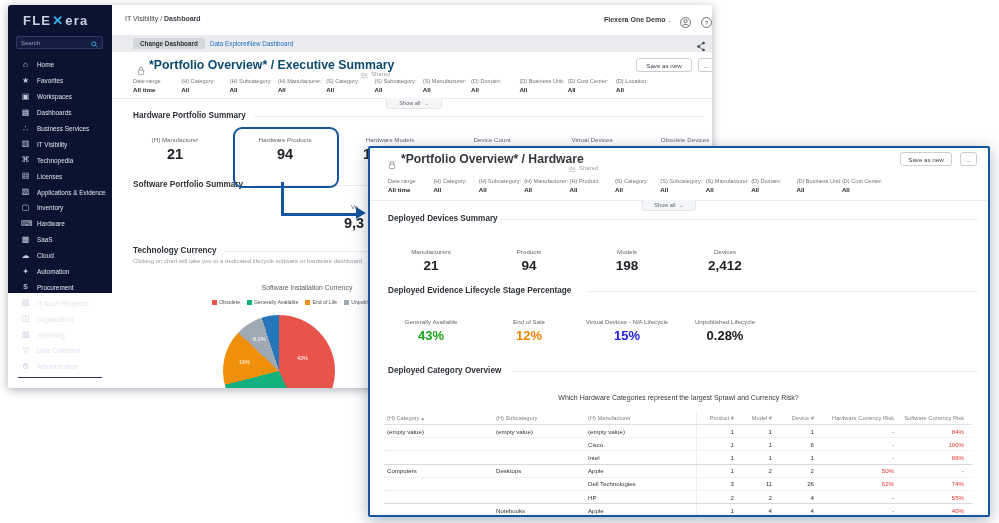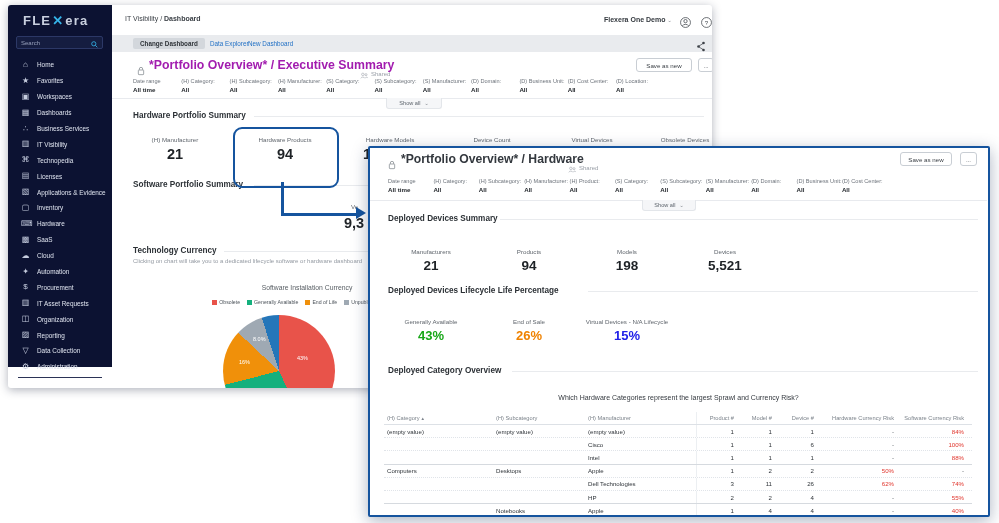--- a/index.html
+++ b/index.html
@@ -1,41 +1,41 @@
 <!DOCTYPE html>
 <html><head>
 <meta charset="utf-8">
 <style>
   html,body{margin:0;padding:0}
   body{width:999px;height:523px;position:relative;background:#fff;font-family:"Liberation Sans",sans-serif;overflow:hidden}
   .abs{position:absolute}
   
   #main{left:8px;top:5px;width:704px;height:383px;background:#fff;border-radius:3px;box-shadow:0 2px 10px rgba(25,35,60,.35);overflow:hidden;z-index:1}
   
-  #sidebar{left:0;top:0;width:104px;height:362px;background:#0c1232}
+  #sidebar{left:0;top:0;width:104px;height:288px;background:#0c1232}
   .logo{left:15px;top:8px;font-size:13px;font-weight:bold;color:#c9d0df;letter-spacing:1.2px}
   .logo .x{color:#35b4e9;padding:0 1px}
   .search{left:8px;top:31px;width:87px;height:13px;background:#151d40;border:1px solid #2c3866;border-radius:2px;display:flex;align-items:center;justify-content:space-between;padding:0 4px;box-sizing:border-box}
   .search .ph{font-size:6px;color:#97a0bb}
   .nav{left:0;top:52px;width:104px}
   .nav-item{display:flex;align-items:center;height:15.9px;padding-left:13px;gap:7px;cursor:pointer}
   .nav-item .ic{width:9px;font-size:8px;color:#c6cddf;text-align:center;line-height:1}
   .nav-item .lb{font-size:6.4px;color:#dfe4ef;white-space:nowrap}
   .side-div{left:10px;top:372px;width:84px;border-top:1px solid #2b3356}
   
   .bc{left:117px;top:10px;font-size:7px;color:#3c4147;white-space:nowrap}
   .acct{left:596px;top:11px;font-size:7px;font-weight:bold;color:#33383e;white-space:nowrap}
   .caret{font-size:5px;color:#6a7076;margin-left:2px;font-weight:normal}
   .circ{width:11px;height:11px}
   
   .tabbar{left:104px;top:30px;width:600px;height:17px;background:#e9ebee}
   .tab-chip{left:125px;top:33px;height:11px;padding:0 7px;background:#d3d7dc;border-radius:2px;font-size:6.3px;font-weight:bold;color:#2e3338;display:flex;align-items:center;white-space:nowrap}
   .tab-link{top:35px;font-size:6.3px;color:#1f6fc4;white-space:nowrap}
   
-  .dash-title{left:141px;top:53px;font-size:12.3px;font-weight:bold;color:#a21caf;white-space:nowrap}
+  .dash-title{left:141px;top:53px;font-size:12.3px;font-weight:bold;color:#0c4a6e;white-space:nowrap}
   .shared{display:flex;gap:3px;align-items:center}
   .shared .sh-lb{font-size:6px;color:#9aa0a8}
   .btn{border:1px solid #c9ced4;border-radius:3px;background:#fff;font-size:6.2px;color:#3c4147;display:flex;align-items:center;justify-content:center;box-sizing:border-box;cursor:pointer}
   
   .filters{display:flex}
   .filter{cursor:pointer}
   .f48{width:48.3px}.f45{width:45.4px}
   .fl{font-size:5.6px;color:#6e747c;white-space:nowrap}
   .fv{font-size:6.2px;font-weight:bold;color:#24282d;white-space:nowrap;margin-top:2px}
   .fdiv{border-top:1px solid #e8eaee}
@@ -430,44 +430,50 @@
     <div class="stat2">
         <div class="sl2">
           <span>Models</span>
         </div>
         <div class="sv2">198</div>
       </div>
     <div class="stat2">
         <div class="sl2">
           <span>Devices</span>
         </div>
-        <div class="sv2">5,521</div>
-      </div>
-  </div>
-
-  <div class="abs sec-title" style="left:18px;top:138px">Deployed Devices Lifecycle Life Percentage</div>
+        <div class="sv2">2,412</div>
+      </div>
+  </div>
+
+  <div class="abs sec-title" style="left:18px;top:138px">Deployed Evidence Lifecycle Stage Percentage</div>
   <div class="abs sec-line" style="left:218px;top:143px;width:390px"></div>
   <div class="abs row5" style="left:12px;top:162px">
     <div class="stat2">
         <div class="sl2">
           <span>Generally Available</span>
         </div>
         <div class="lcv" style="color: rgb(24, 167, 24);">43%</div>
       </div>
     <div class="stat2">
         <div class="sl2">
           <span>End of Sale</span>
         </div>
-        <div class="lcv" style="color: rgb(239, 130, 0);">26%</div>
+        <div class="lcv" style="color: rgb(239, 130, 0);">12%</div>
       </div>
     <div class="stat2">
         <div class="sl2">
           <span>Virtual Devices - N/A Lifecycle</span>
         </div>
         <div class="lcv" style="color: rgb(33, 33, 232);">15%</div>
+      </div>
+    <div class="stat2">
+        <div class="sl2">
+          <span>Unpublished Lifecycle</span>
+        </div>
+        <div class="lcv" style="color: rgb(23, 25, 28);">0.28%</div>
       </div>
   </div>
 
   <div class="abs sec-title" style="left:18px;top:218px">Deployed Category Overview</div>
   <div class="abs sec-line" style="left:142px;top:223px;width:466px"></div>
   <div class="abs" style="left:0;top:246px;width:617px;text-align:center;font-size:7px;color:#34393f">Which Hardware Categories represent the largest Sprawl and Currency Risk?</div>
 
   <div class="abs tbl">
     <div class="trow thead">
       <div class="th c1"><span>(H) Category</span><span class="sort">▲</span></div>

